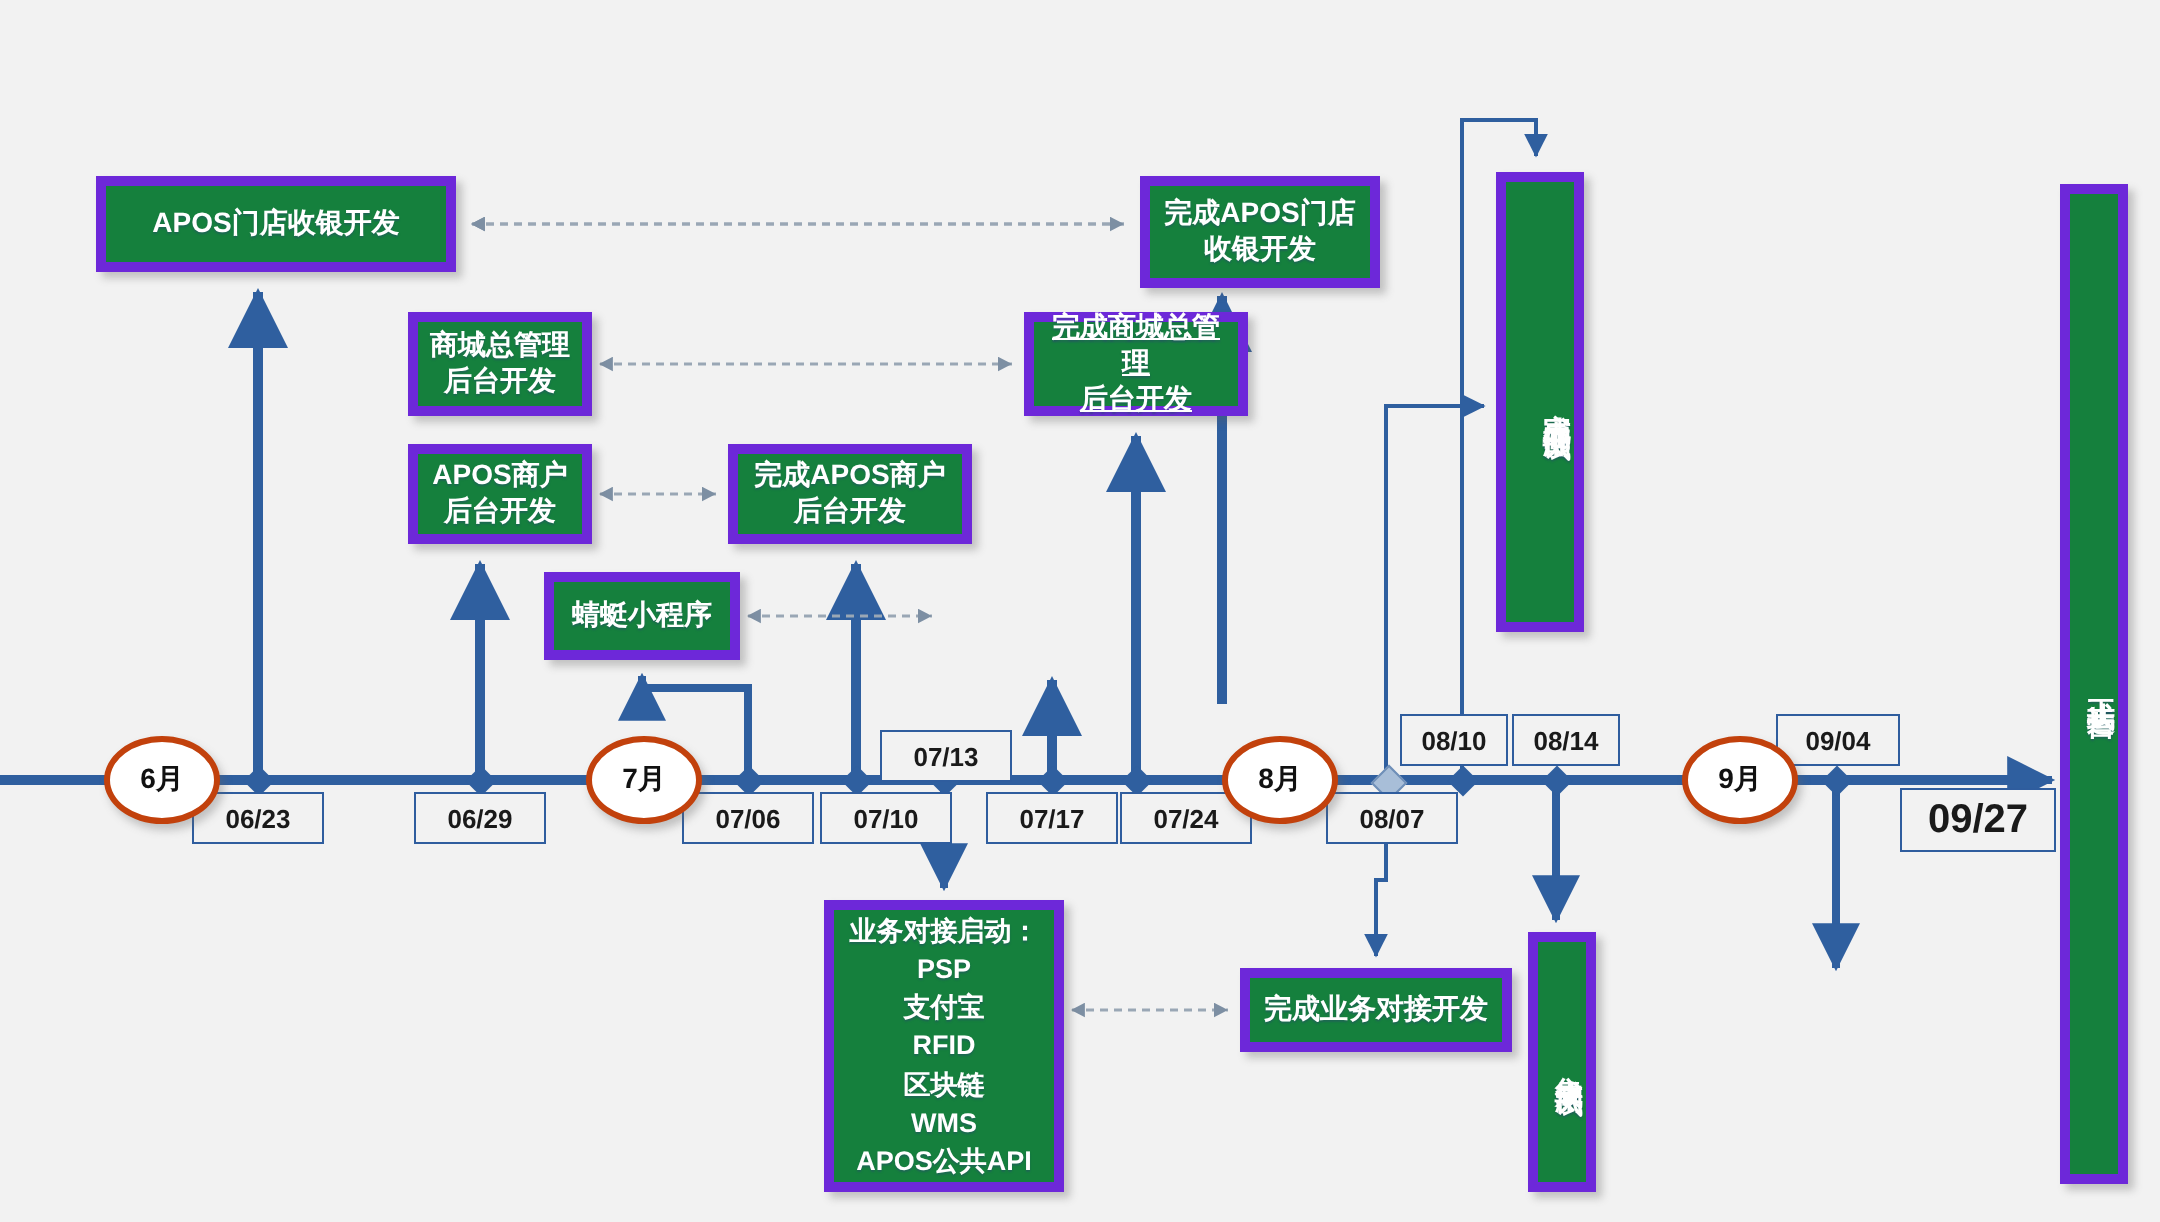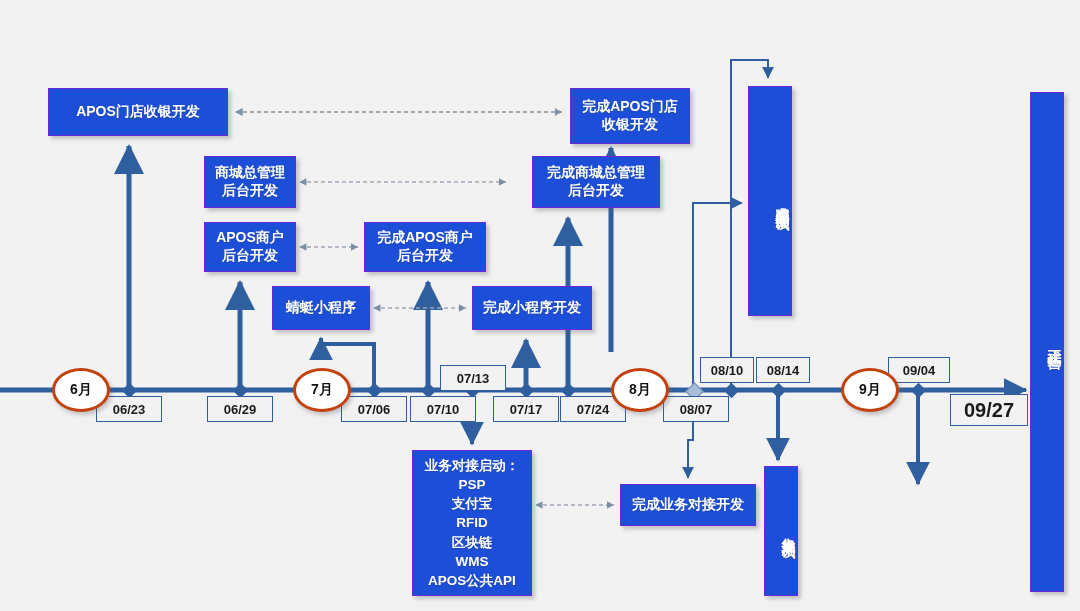--- a/index.html
+++ b/index.html
@@ -10,22 +10,22 @@
     overflow:hidden;
     position:relative;
   }
   #canvas{position:absolute;left:0;top:0;width:1080px;height:611px;}
   svg.wires{position:absolute;left:0;top:0;width:1080px;height:611px;pointer-events:none;}
 
   
   .box{
     position:absolute;
     box-sizing:border-box;
-    background:#1d4ed8;
-    border:1px solid #6d28d9;
+    background:#15803d;
+    border:5px solid #6d28d9;
     color:#ffffff;
     font-weight:bold;
     font-size:14px;
     line-height:1.28;
     text-align:center;
     display:flex;
     align-items:center;
     justify-content:center;
     text-shadow:0 1px 1px rgba(40,70,110,.45);
     box-shadow:3px 3px 4px rgba(90,90,90,.32);
@@ -172,25 +172,22 @@
   </div>
 
   <div class="box" style="left:272px;top:286px;width:98px;height:44px;">
     <span>蜻蜓小程序</span>
   </div>
 
   <div class="box" style="left:364px;top:222px;width:122px;height:50px;">
     <span>完成APOS商户<br>后台开发</span>
   </div>
 
-  <div class="box" style="left:472px;top:286px;width:120px;height:44px;">
-    <span>完成小程序开发</span>
-  </div>
-
-  <div class="box" style="left:532px;top:156px;width:128px;height:52px;">
+
+  <div class="box" style="left:512px;top:156px;width:112px;height:52px;text-decoration:underline;">
     <span>完成商城总管理<br>后台开发</span>
   </div>
 
   <div class="box" style="left:570px;top:88px;width:120px;height:56px;">
     <span>完成APOS门店<br>收银开发</span>
   </div>
 
   <div class="box list" style="left:412px;top:450px;width:120px;height:146px;">
     <span>业务对接启动：<br>PSP<br>支付宝<br>RFID<br>区块链<br>WMS<br>APOS公共API</span>
   </div>

